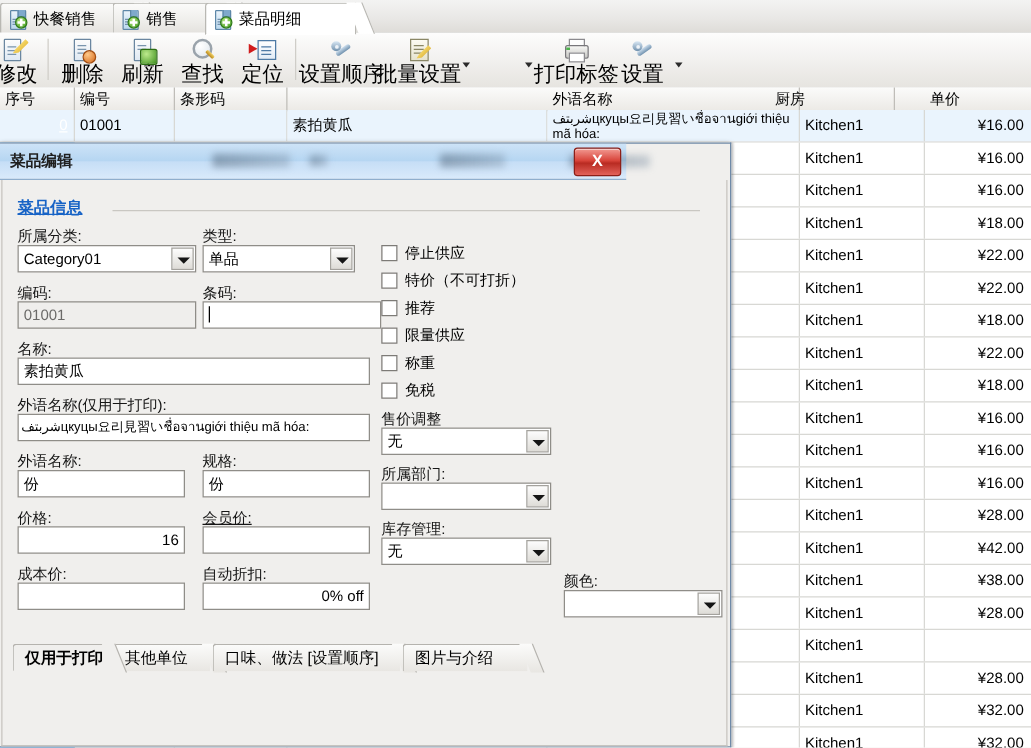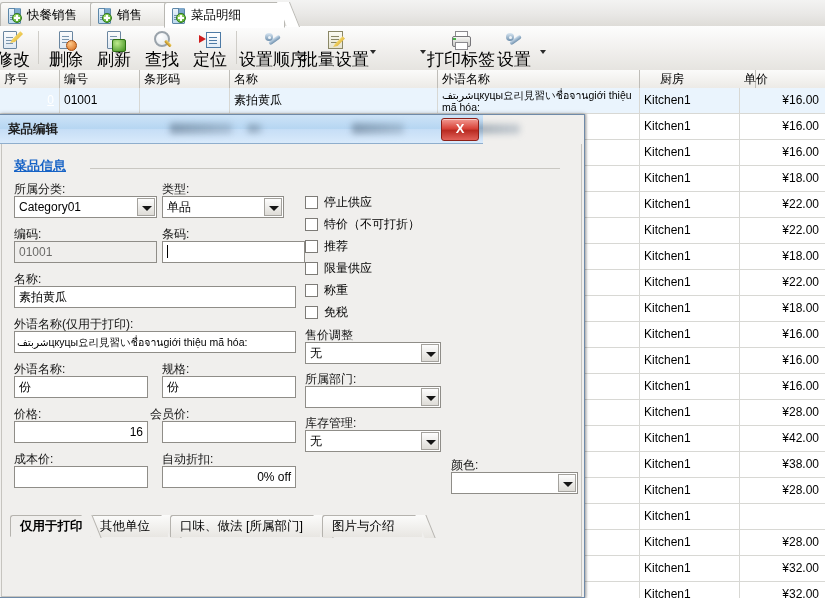--- a/index.html
+++ b/index.html
@@ -191,20 +191,21 @@
     position:absolute;left:0;top:114px;width:585px;height:484px;
     background:#f0efed;
     border:1px solid #6f8aa8;border-left:none;
     box-shadow:0 0 4px rgba(0,0,0,.35);
     box-sizing:border-box;
   }
   #dlgtitle{
     position:absolute;left:0;top:0;width:483px;height:28px;
     background:linear-gradient(to bottom,#cde3f7 0%,#b6d6f2 48%,#c6def6 52%,#d9eafb 100%);
     border-bottom:1px solid #8faecd;
+    padding-left:18px;
   }
   #dlgtitle .ttxt{
     position:absolute;left:8px;top:6px;font-size:12.5px;font-weight:bold;color:#1f1f1f;
   }
   .blur{
     position:absolute;border-radius:2px;
     filter:blur(3px);
     background:linear-gradient(to right,rgba(90,110,130,.55),rgba(120,140,160,.35));
   }
   #btnclose{
@@ -423,23 +424,22 @@
     <span class="tlabel">设置</span>
   </div>
   <div class="tcaret" style="left:540px;"></div>
 </div>
 
 <div id="grid">
   <div id="gridhead">
     <div class="ghcell" style="left:0;width:60px;">序号</div>
     <div class="ghcell" style="left:60px;width:80px;">编号</div>
     <div class="ghcell" style="left:140px;width:90px;">条形码</div>
-    <div class="ghcell" style="left:230px;width:208px;">名称</div>
     <div class="ghcell" style="left:438px;width:202px;">外语名称</div>
-    <div class="ghcell" style="left:656px;width:100px;">厨房</div>
+    <div class="ghcell" style="left:616px;width:100px;">厨房</div>
     <div class="ghcell" style="left:740px;width:85px;border-right:none;">单价</div>
   </div>
   <div class="growwrap" id="grid-rows">
       <div class="grow sel">
         <div class="gcell idx" style="left: 0px; width: 60px;"><u>0</u></div>
         <div class="gcell " style="left: 60px; width: 80px;">01001</div>
         <div class="gcell " style="left: 140px; width: 90px;"></div>
         <div class="gcell " style="left: 230px; width: 208px;">素拍黄瓜</div>
         <div class="gcell flang" style="left: 438px; width: 202px;">شربتفцкуцы요리見習いชื่อจานgiới thiệu mã hóa:</div>
         <div class="gcell " style="left: 640px; width: 100px;">Kitchen1</div>
@@ -666,21 +666,21 @@
 
     <div class="flabel" style="left:12px;top:217px;">外语名称:</div>
     <div class="finput" style="left:12px;top:232px;width:134px;">份</div>
 
     <div class="flabel" style="left:160px;top:217px;">规格:</div>
     <div class="finput" style="left:160px;top:232px;width:134px;">份</div>
 
     <div class="flabel" style="left:12px;top:262px;">价格:</div>
     <div class="finput ralign" style="left:12px;top:277px;width:134px;">16</div>
 
-    <div class="flabel" style="left:148px;top:262px;">会员价:</div>
+    <div class="flabel" style="left:160px;top:262px;text-decoration:underline;">会员价:</div>
     <div class="finput" style="left:160px;top:277px;width:134px;"></div>
 
     <div class="flabel" style="left:12px;top:307px;">成本价:</div>
     <div class="finput" style="left:12px;top:322px;width:134px;"></div>
 
     <div class="flabel" style="left:160px;top:307px;">自动折扣:</div>
     <div class="finput ralign" style="left:160px;top:322px;width:134px;">0% off</div>
 
     <div class="chkrow" style="left:303px;top:50px;">
       <span class="chkbox"></span>
@@ -734,21 +734,21 @@
     <div style="position:absolute;left:8px;top:371px;width:566px;height:22px;">
       <div class="btab active" style="left:0px;width:78px;">
         <span>仅用于打印</span>
         <span class="bslant"></span>
       </div>
       <div class="btab" style="left:80px;width:78px;">
         <span>其他单位</span>
         <span class="bslant"></span>
       </div>
       <div class="btab" style="left:160px;width:150px;">
-        <span>口味、做法 [所属部门]</span>
+        <span>口味、做法 [设置顺序]</span>
         <span class="bslant"></span>
       </div>
       <div class="btab" style="left:312px;width:100px;">
         <span>图片与介绍</span>
         <span class="bslant"></span>
       </div>
     </div>
 
   </div>
 </div>

